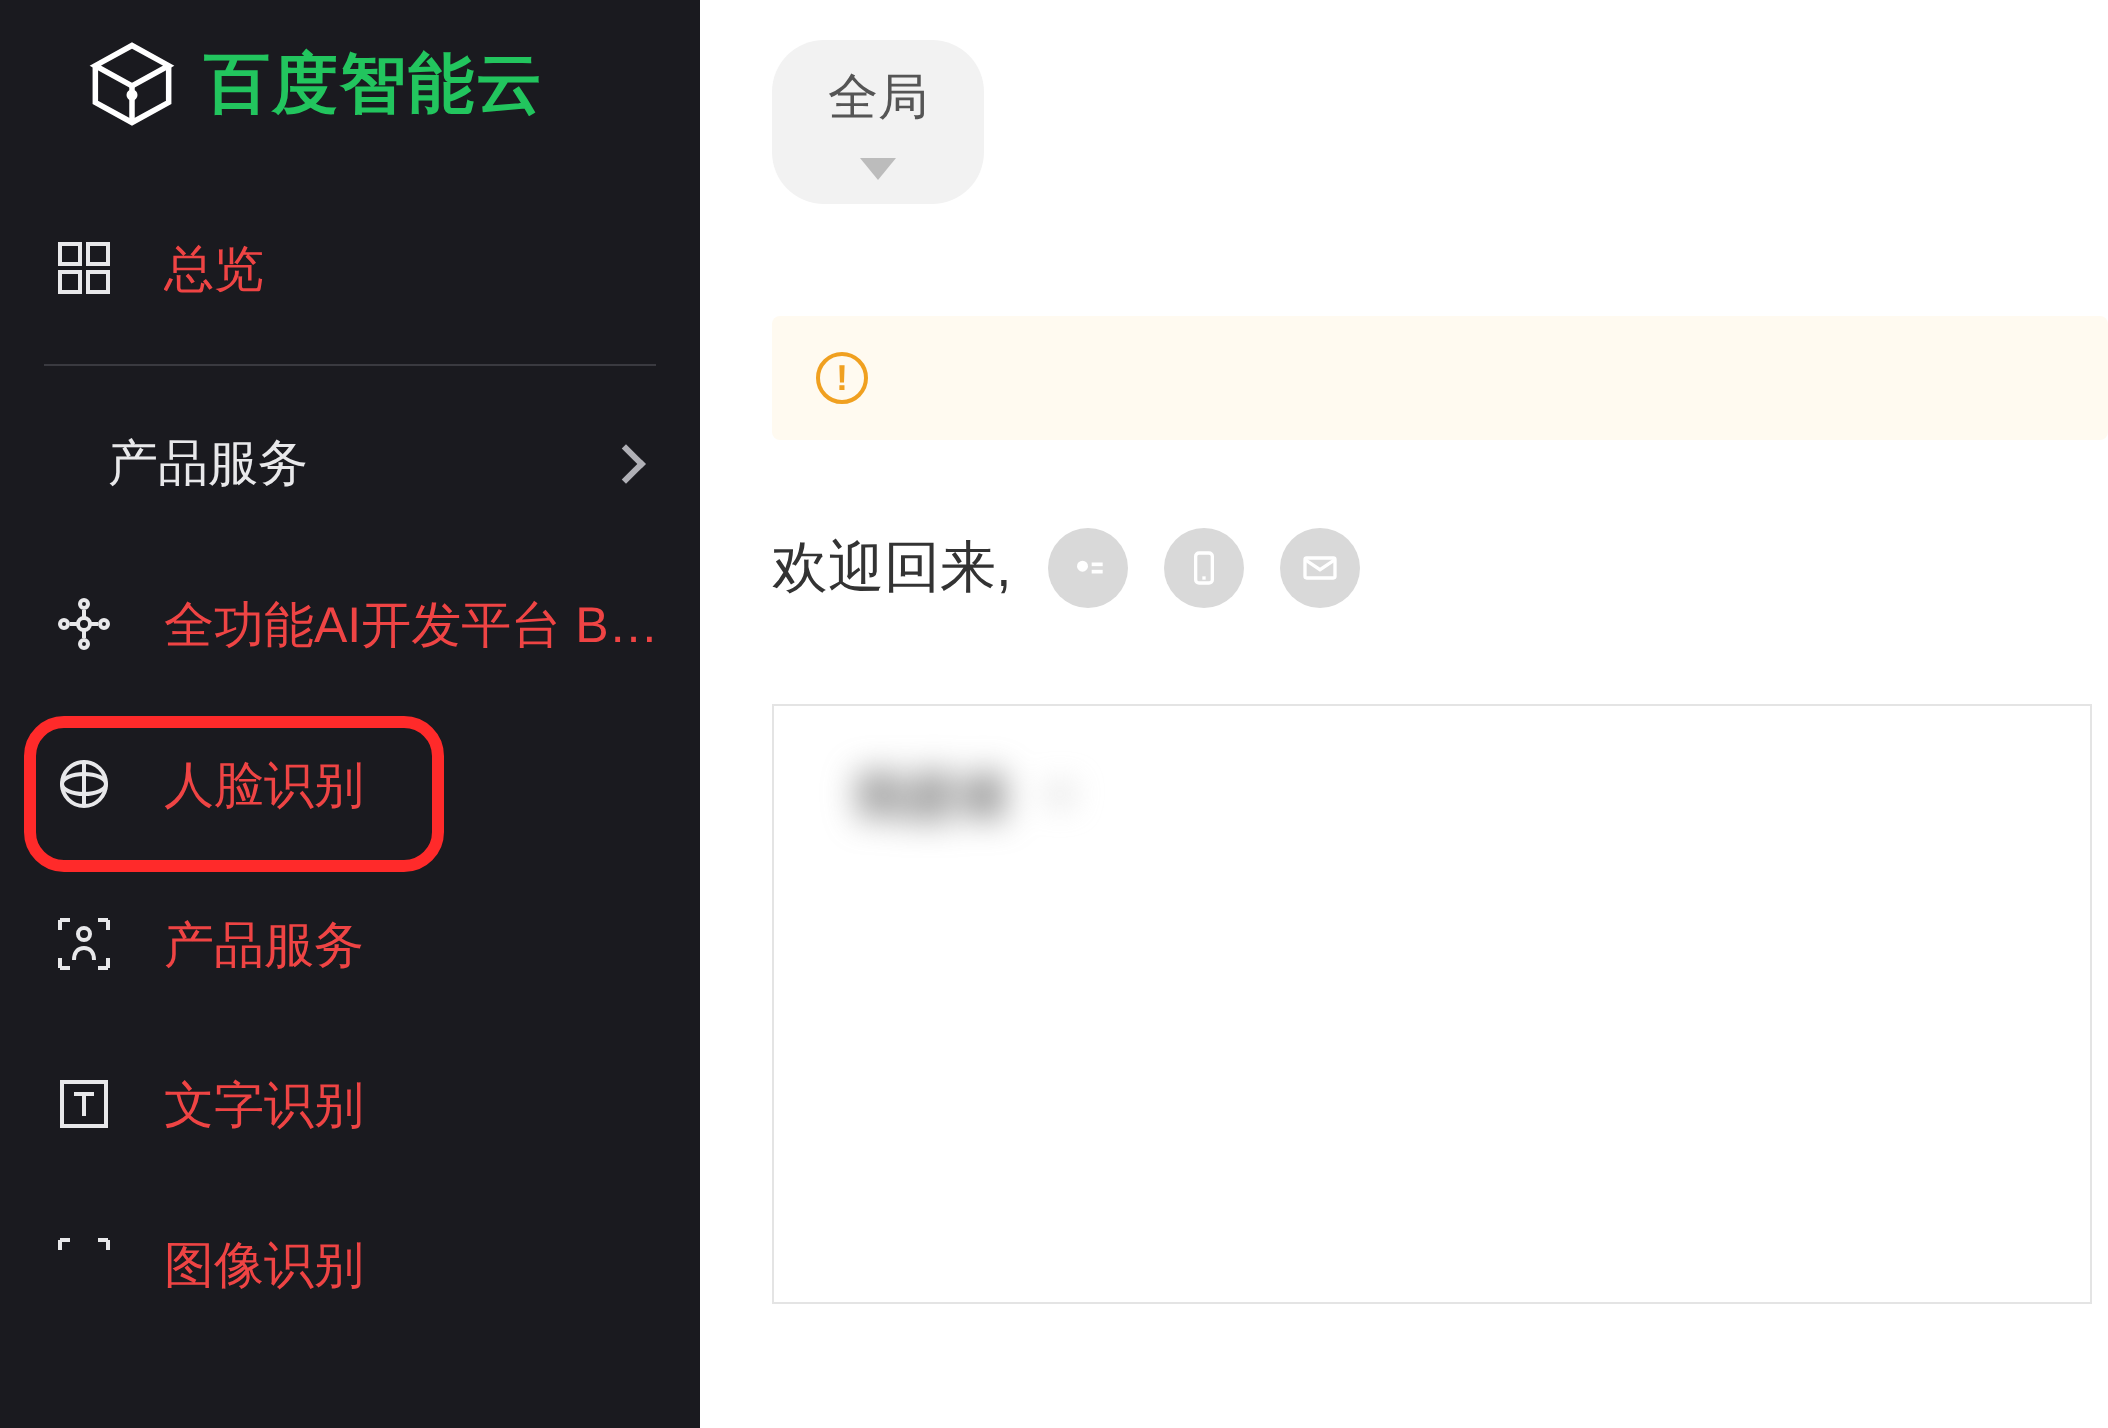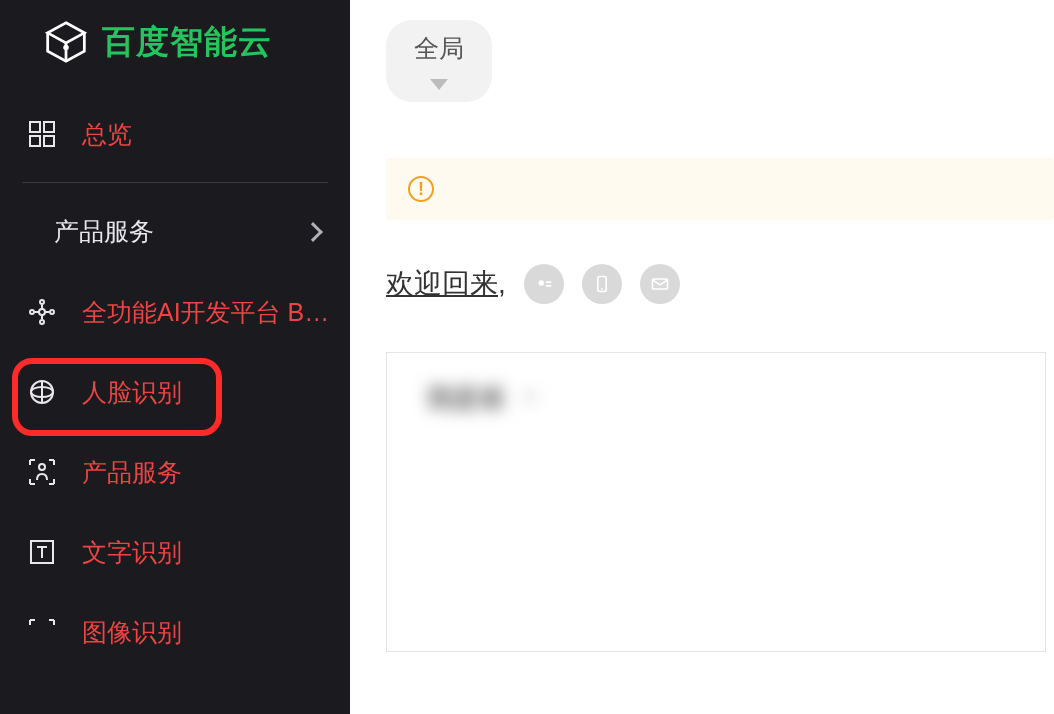--- a/index.html
+++ b/index.html
@@ -61,21 +61,21 @@
   display: flex; align-items: center; gap: 22px;
   font-size: 24px; color: #2a2a2a;
 }
 .alert-icon {
   width: 26px; height: 26px; border: 2.5px solid #f0a020; border-radius: 50%;
   display: flex; align-items: center; justify-content: center;
   color: #f0a020; font-weight: 700; font-size: 18px; flex-shrink: 0;
 }
 .welcome-row {
   margin: 44px 0 0 36px; display: flex; align-items: center; gap: 18px;
-  font-size: 28px; color: #333; text-decoration: underline;
+  font-size: 28px; color: #333;
 }
 .circ-icon {
   width: 40px; height: 40px; border-radius: 50%; background: #d9d9d9;
   display: flex; align-items: center; justify-content: center; color: #fff;
 }
 .card {
   margin: 48px 0 0 36px; border: 1px solid #e4e4e4;
   width: 660px; height: 300px;
 }
 .card-head {

